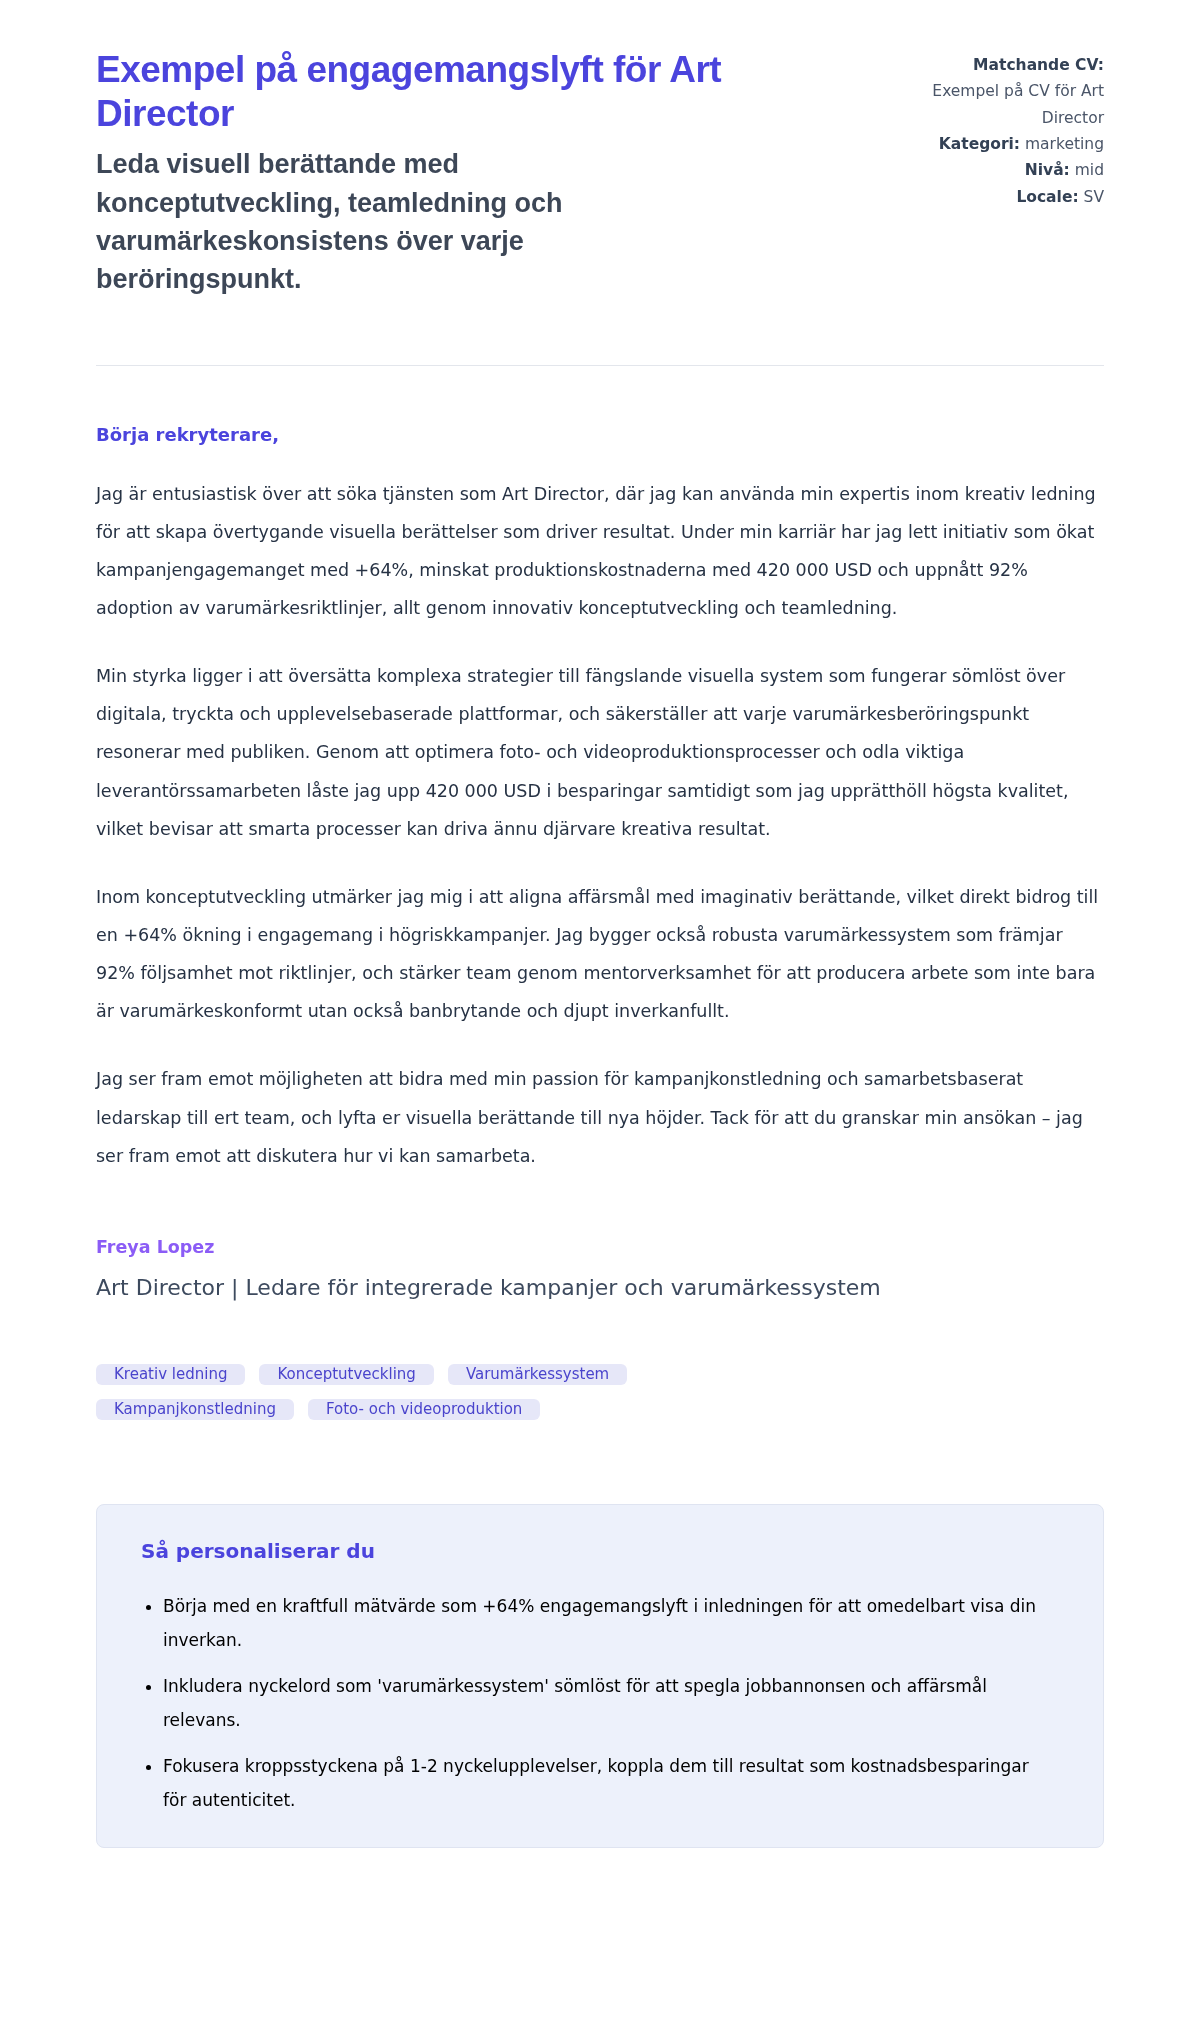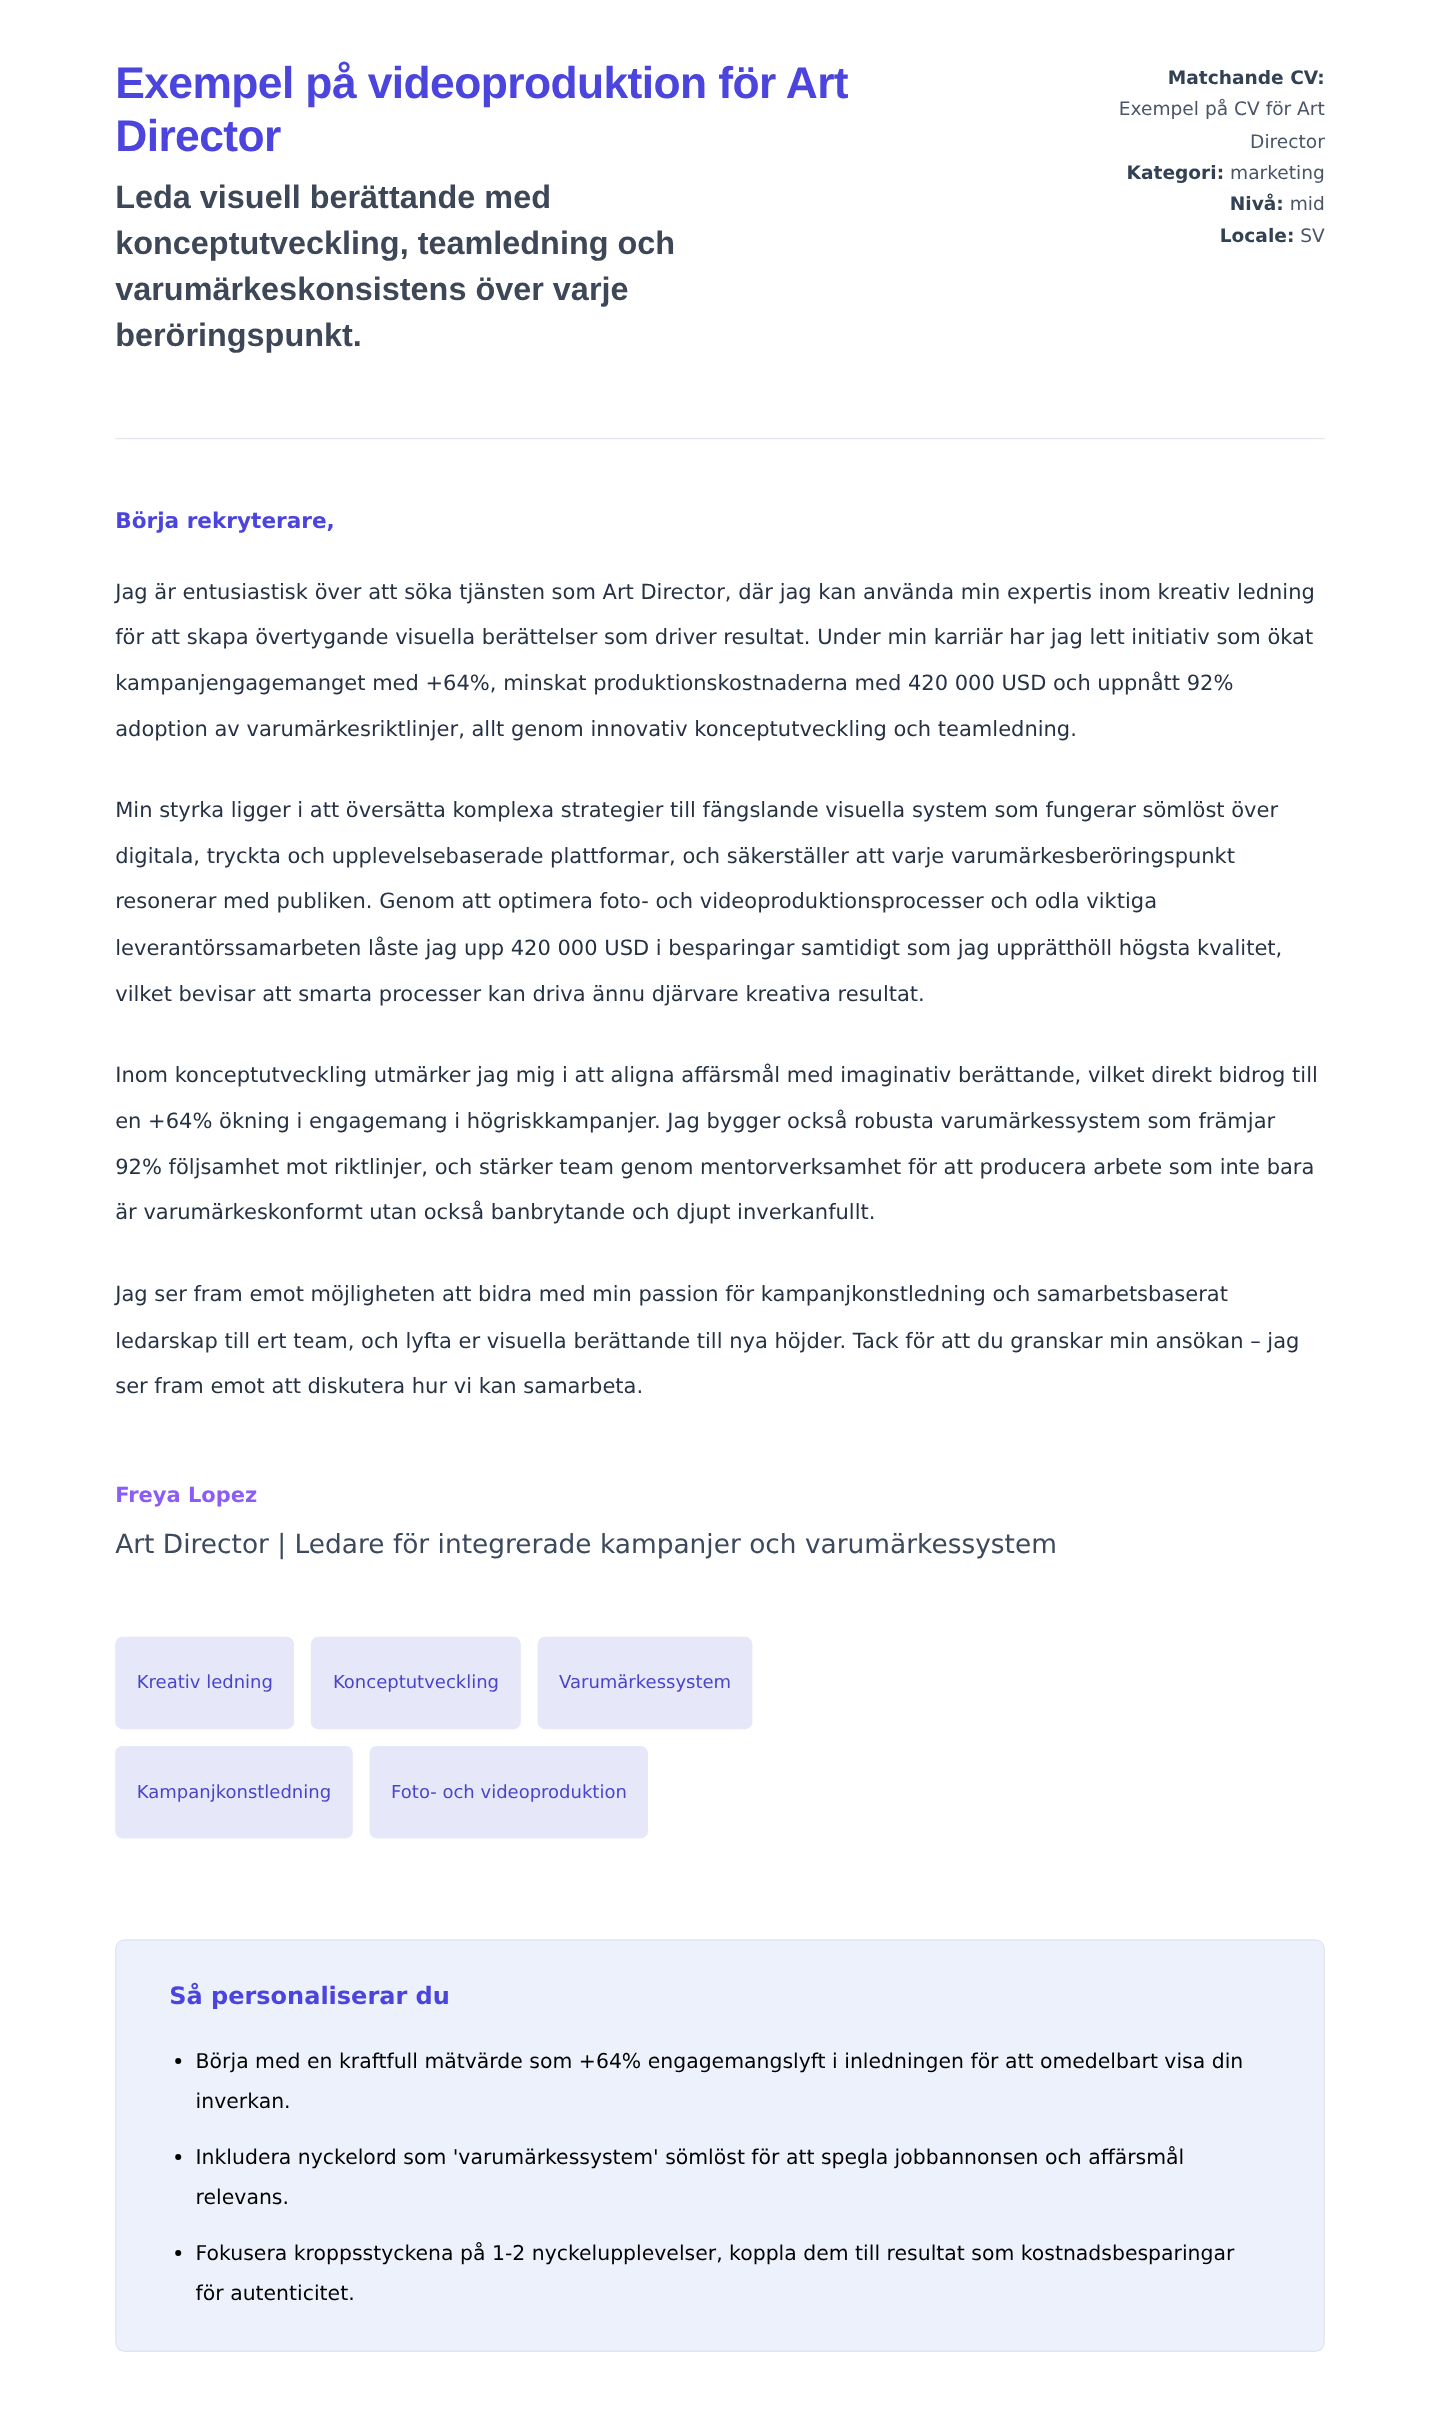--- a/index.html
+++ b/index.html
@@ -91,21 +91,21 @@
     flex-wrap: wrap;
     gap: 14px;
     max-width: 740px;
   }
   .tag-chip {
     display: inline-block;
     background: #e6e7f8;
     color: #4a44cc;
     font-size: 15px;
     line-height: 1;
-    padding: 31px 18px;
+    padding: 3px 18px;
     border-radius: 6px;
     white-space: nowrap;
   }
   
   .tips-box {
     margin-top: 84px;
     background: #edf1fb;
     border: 1px solid #dfe4f1;
     border-radius: 8px;
     padding: 34px 60px 30px 44px;
@@ -129,21 +129,21 @@
   }
   .tips-list li:last-child { margin-bottom: 0; }
 </style>
 </head>
 <body>
 
 <main class="page">
 
   <header class="header">
     <div class="header-left">
-      <h1 class="page-title">Exempel på videoproduktion för Art Director</h1>
+      <h1 class="page-title">Exempel på engagemangslyft för Art Director</h1>
       <p class="page-subtitle">Leda visuell berättande med konceptutveckling, teamledning och varumärkeskonsistens över varje beröringspunkt.</p>
     </div>
     <aside class="meta">
       <div class="meta-row">
         <span class="meta-label block">Matchande CV:</span>
         <a class="meta-link">Exempel på CV för Art Director</a>
       </div>
       <div class="meta-row">
         <span class="meta-label">Kategori:</span>
         <span class="meta-value">marketing</span>

